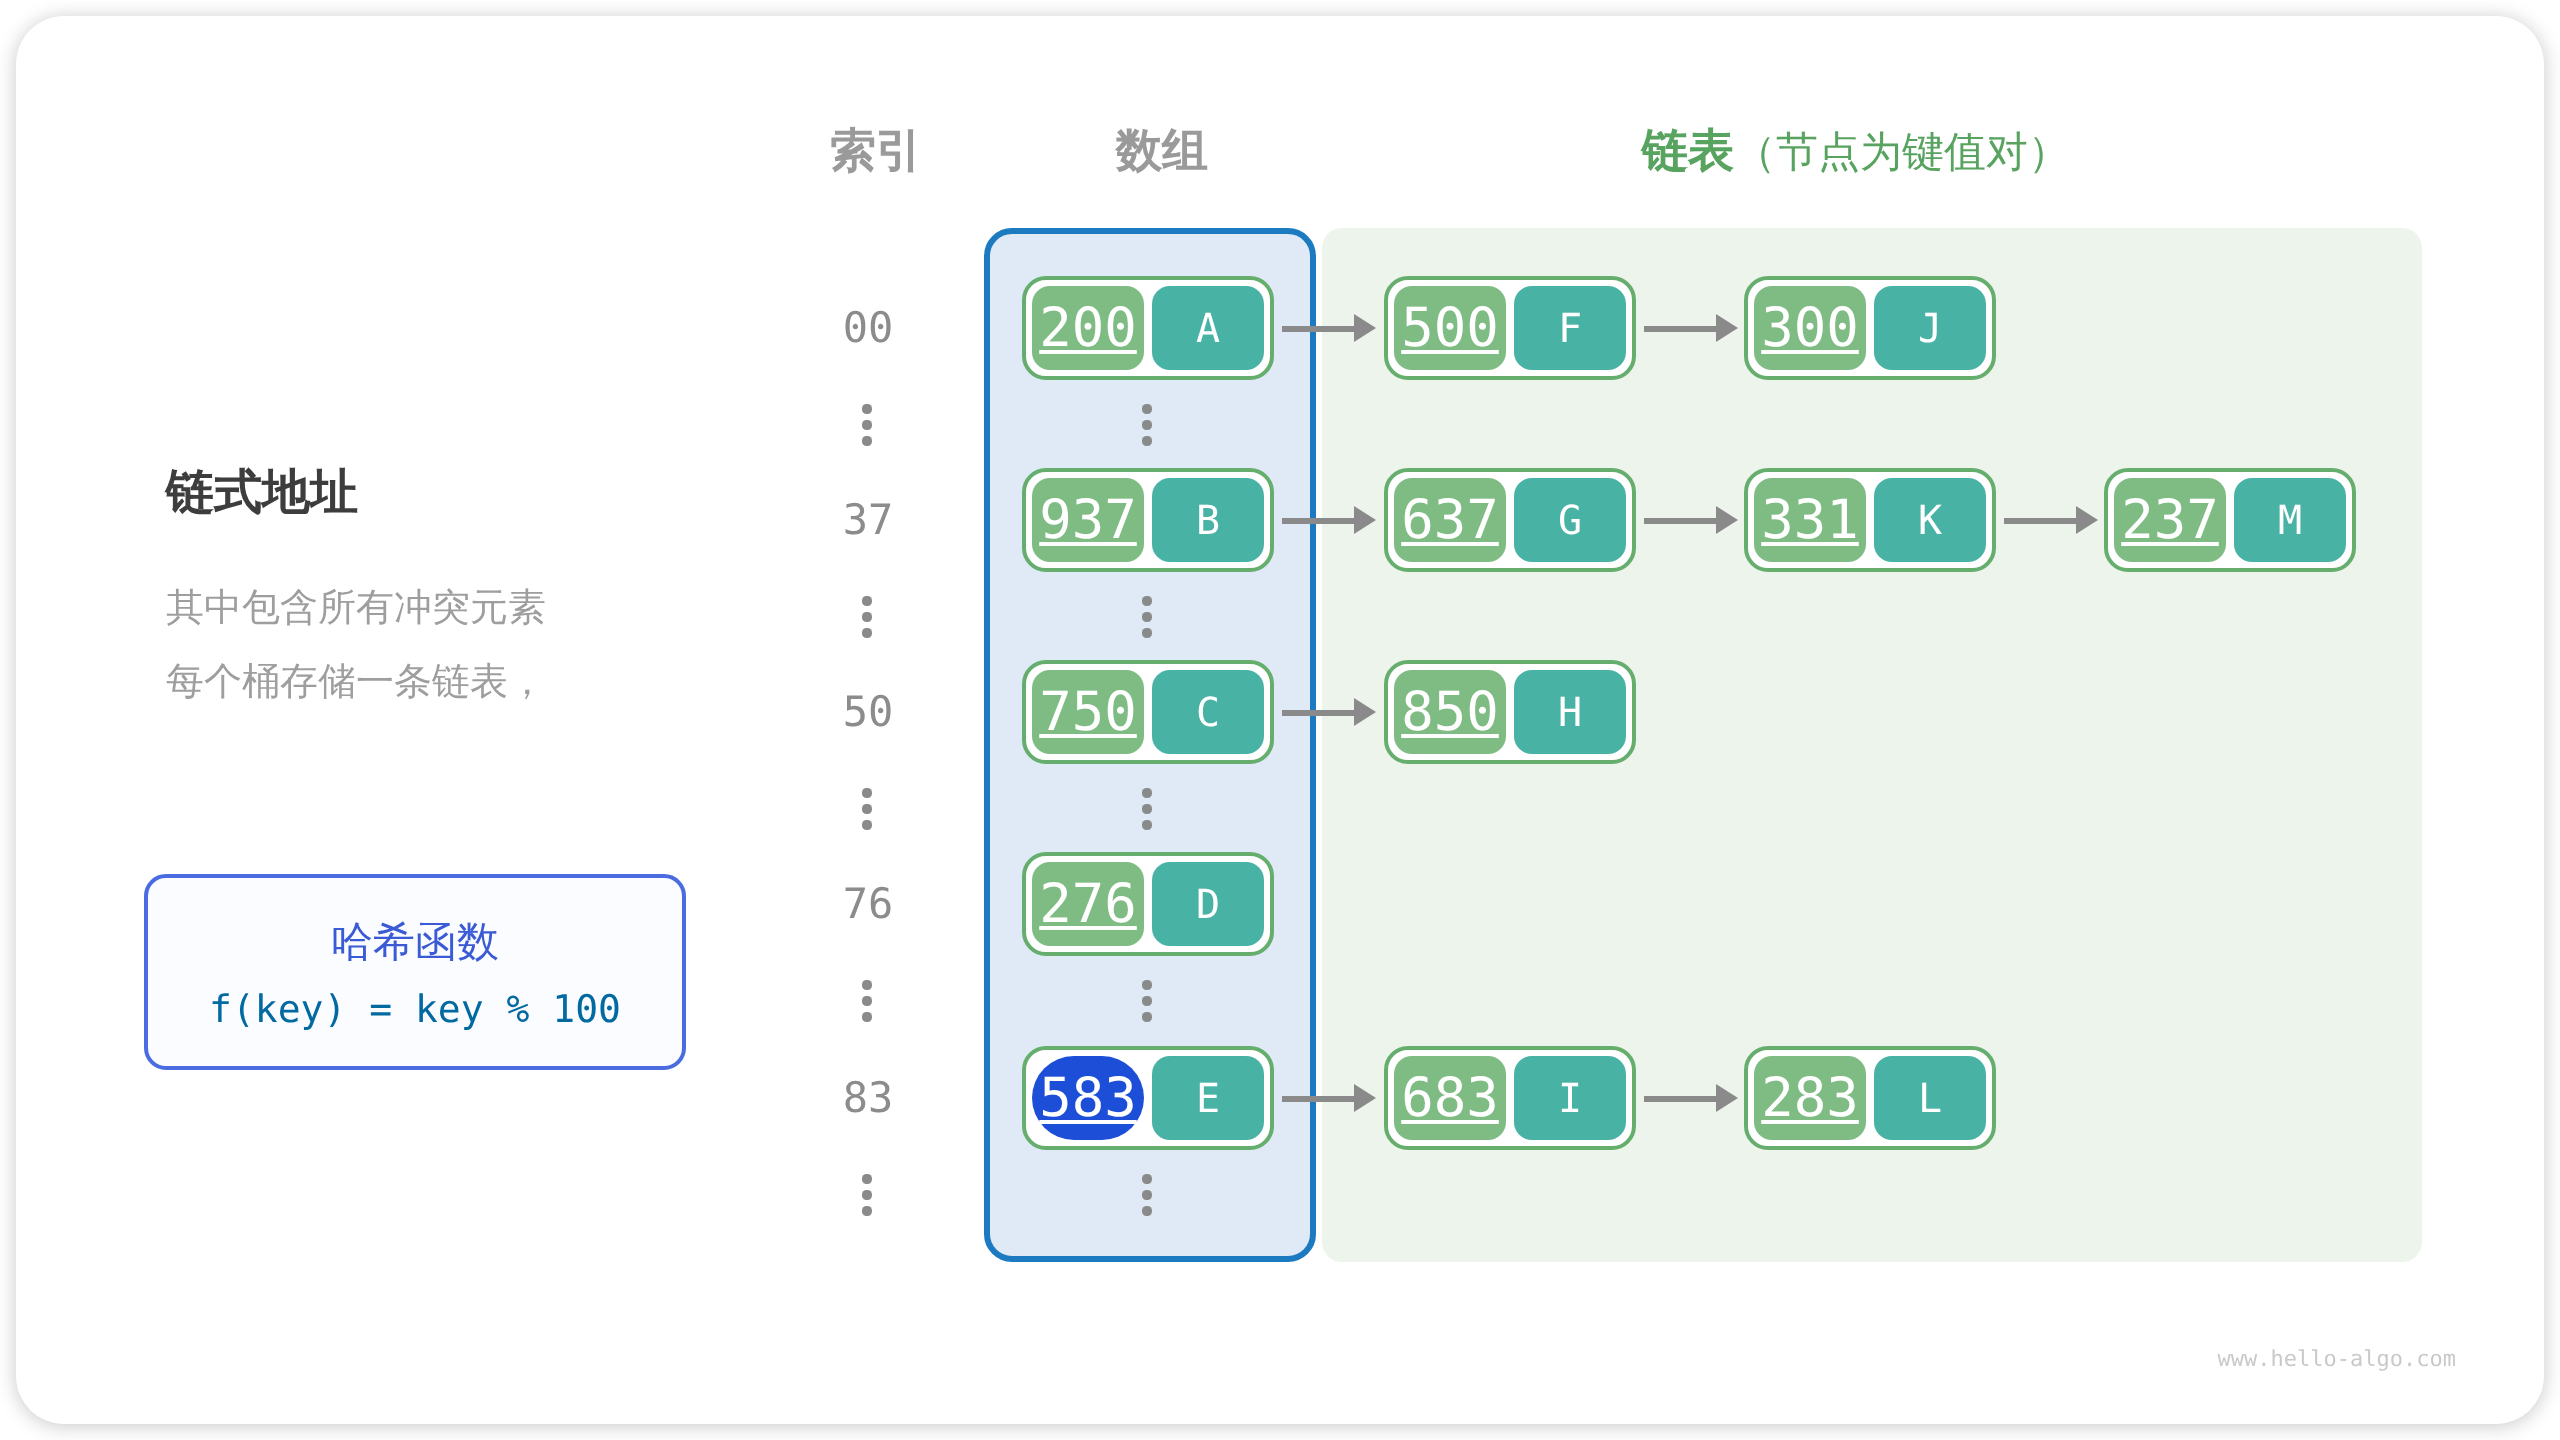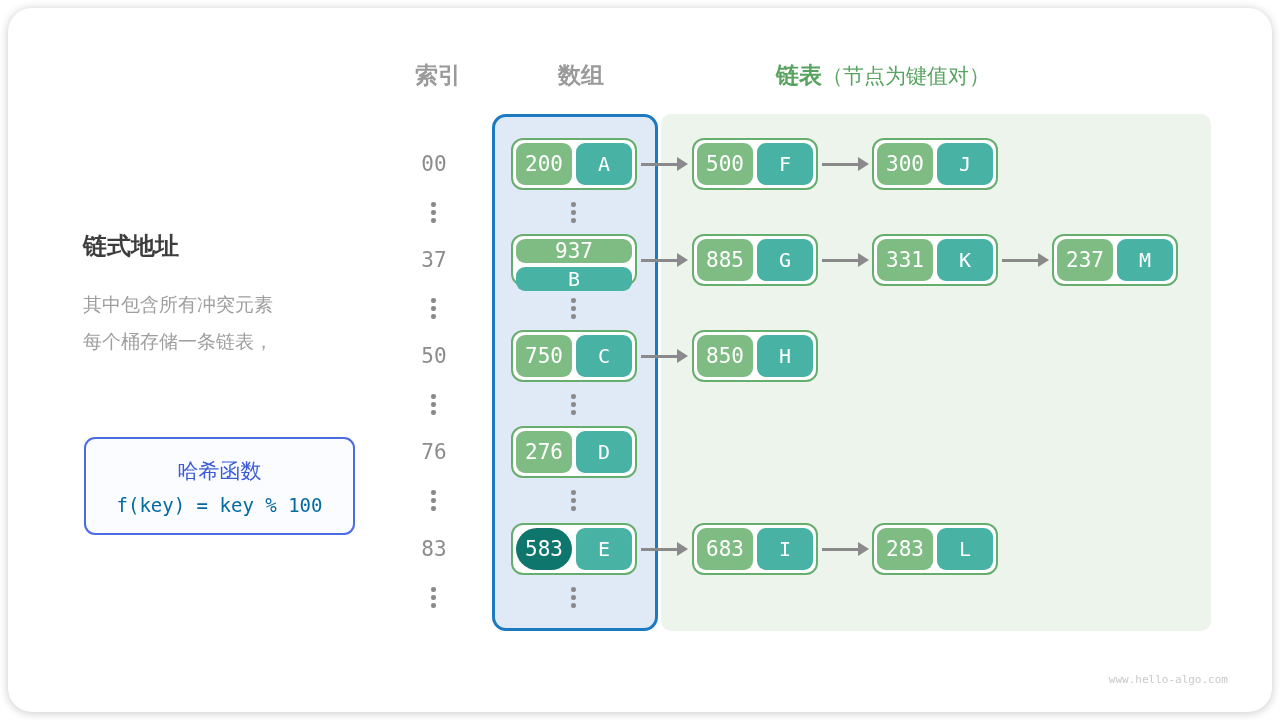--- a/index.html
+++ b/index.html
@@ -9,30 +9,30 @@
   .card {
     position: absolute; left: 8px; top: 8px; width: 1264px; height: 704px;
     background: #ffffff; border-radius: 24px;
     box-shadow: 0 1px 10px rgba(0,0,0,0.22);
   }
 
   
   .hdr { position: absolute; top: 52px; font-size: 23px; font-weight: bold; color: #9a9a9a; }
   .hdr-index { left: 390px; width: 80px; text-align: center; }
   .hdr-array { left: 528px; width: 90px; text-align: center; }
-  .hdr-list  { left: 768px; color: #58a35f; white-space: nowrap; font-family: Liberation Mono, monospace; }
+  .hdr-list  { left: 813px; color: #58a35f; white-space: nowrap; font-family: Liberation Mono, monospace; }
   .hdr-list-strong { font-weight: bold; font-size: 23px; }
   .hdr-list-note { font-weight: normal; font-size: 21px; }
 
   
   .panel-title { position: absolute; left: 75px; top: 222px; font-size: 24px; font-weight: bold; color: #3d3d3d; }
   .panel-desc  { position: absolute; left: 75px; top: 278px; font-size: 19px; color: #9e9e9e; line-height: 37px; }
 
   .hash-box {
-    position: absolute; left: 76px; top: 429px; width: 271px; height: 98px;
+    position: absolute; left: 64px; top: 429px; width: 271px; height: 98px;
     border: 2px solid #4a6ce0; border-radius: 11px; background: #fbfcff;
     display: flex; flex-direction: column; align-items: center; justify-content: center; gap: 9px;
   }
   .hash-title   { color: #3b5bd6; font-size: 21px; }
   .hash-formula { color: #0369a1; font-size: 19px; font-family: "DejaVu Sans Mono", "Liberation Mono", monospace; }
 
   
   .array-container {
     position: absolute; left: 484px; top: 106px; width: 166px; height: 517px;
     border: 3px solid #1c7ac0; border-radius: 14px; background: #dfeaf6;
@@ -50,21 +50,21 @@
   .node {
     position: absolute; width: 126px; height: 52px; background: #ffffff;
     border: 2px solid #66ae6e; border-radius: 12px;
     display: flex; gap: 4px; padding: 3px;
   }
   .pill {
     flex: 1; border-radius: 9px; color: #ffffff;
     font-family: "DejaVu Sans Mono", "Liberation Mono", monospace;
     display: flex; align-items: center; justify-content: center;
   }
-  .pill-key { font-size: 21px; }
+  .pill-key { font-size: 27px; text-decoration: underline; }
   .pill-val { font-size: 20px; }
 
   .arrow { position: absolute; width: 47px; height: 14px; }
   .arrow-line { position: absolute; left: 0; top: 5.5px; width: 38px; height: 3px; }
   .arrow-head {
     position: absolute; right: 0; top: 0; width: 0; height: 0;
     border-top: 7px solid transparent; border-bottom: 7px solid transparent;
     border-left: 11px solid #8a8a8a;
   }
 
@@ -135,26 +135,26 @@
       <div class="dots" style="left: 423px; top: 290px;">
         <i></i>
         <i></i>
         <i></i>
       </div>
       <div class="dots" style="left: 563px; top: 290px;">
         <i></i>
         <i></i>
         <i></i>
       </div>
-      <div class="node" style="left: 503px; top: 226px; border-color: rgb(102, 174, 110); flex-direction: column;">
+      <div class="node" style="left: 503px; top: 226px; border-color: rgb(102, 174, 110);">
         <div class="pill pill-key" style="background: rgb(127, 188, 132);">937</div>
         <div class="pill pill-val" style="background: rgb(72, 178, 165);">B</div>
       </div>
       <div class="node" style="left: 684px; top: 226px; border-color: rgb(102, 174, 110);">
-        <div class="pill pill-key" style="background: rgb(127, 188, 132);">885</div>
+        <div class="pill pill-key" style="background: rgb(127, 188, 132);">637</div>
         <div class="pill pill-val" style="background: rgb(72, 178, 165);">G</div>
       </div>
       <div class="arrow" style="left: 633px; top: 245px;">
         <div class="arrow-line" style="background: rgb(138, 138, 138);"></div>
         <div class="arrow-head" style="border-left-color: rgb(138, 138, 138);"></div>
       </div>
       <div class="node" style="left: 864px; top: 226px; border-color: rgb(102, 174, 110);">
         <div class="pill pill-key" style="background: rgb(127, 188, 132);">331</div>
         <div class="pill pill-val" style="background: rgb(72, 178, 165);">K</div>
       </div>
@@ -213,21 +213,21 @@
         <i></i>
         <i></i>
         <i></i>
       </div>
       <div class="dots" style="left: 563px; top: 579px;">
         <i></i>
         <i></i>
         <i></i>
       </div>
       <div class="node" style="left: 503px; top: 515px; border-color: rgb(102, 174, 110);">
-        <div class="pill pill-key" style="background: #0f766e; border-radius: 21px;">583</div>
+        <div class="pill pill-key" style="background: #1d4ed8; border-radius: 21px;">583</div>
         <div class="pill pill-val" style="background: rgb(72, 178, 165);">E</div>
       </div>
       <div class="node" style="left: 684px; top: 515px; border-color: rgb(102, 174, 110);">
         <div class="pill pill-key" style="background: rgb(127, 188, 132);">683</div>
         <div class="pill pill-val" style="background: rgb(72, 178, 165);">I</div>
       </div>
       <div class="arrow" style="left: 633px; top: 534px;">
         <div class="arrow-line" style="background: rgb(138, 138, 138);"></div>
         <div class="arrow-head" style="border-left-color: rgb(138, 138, 138);"></div>
       </div>

